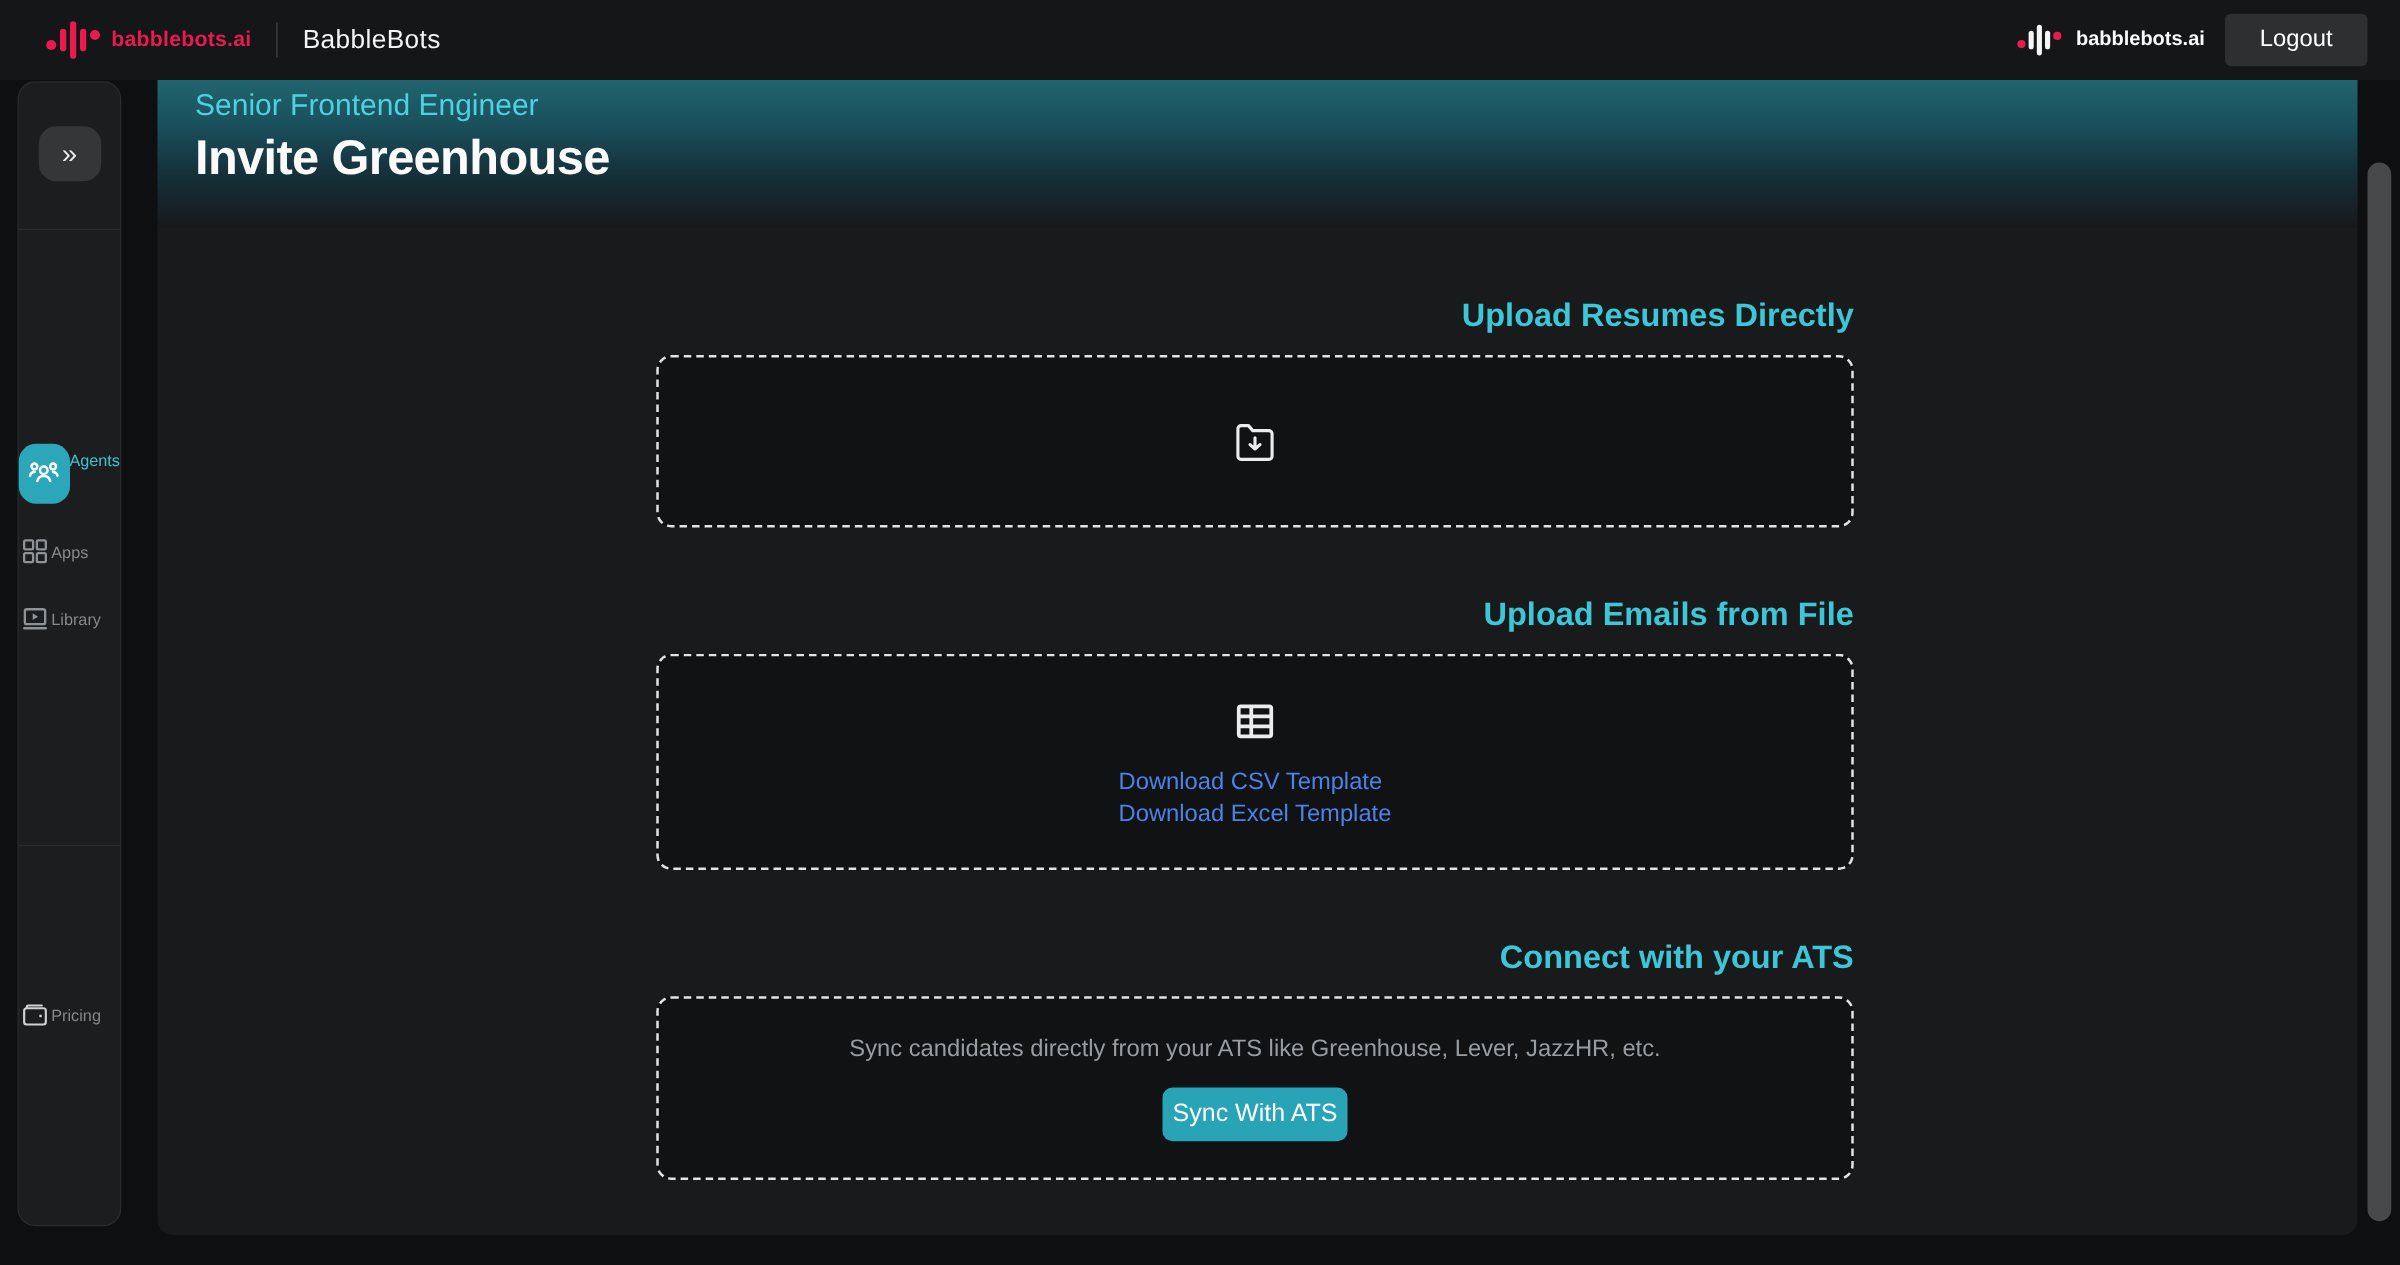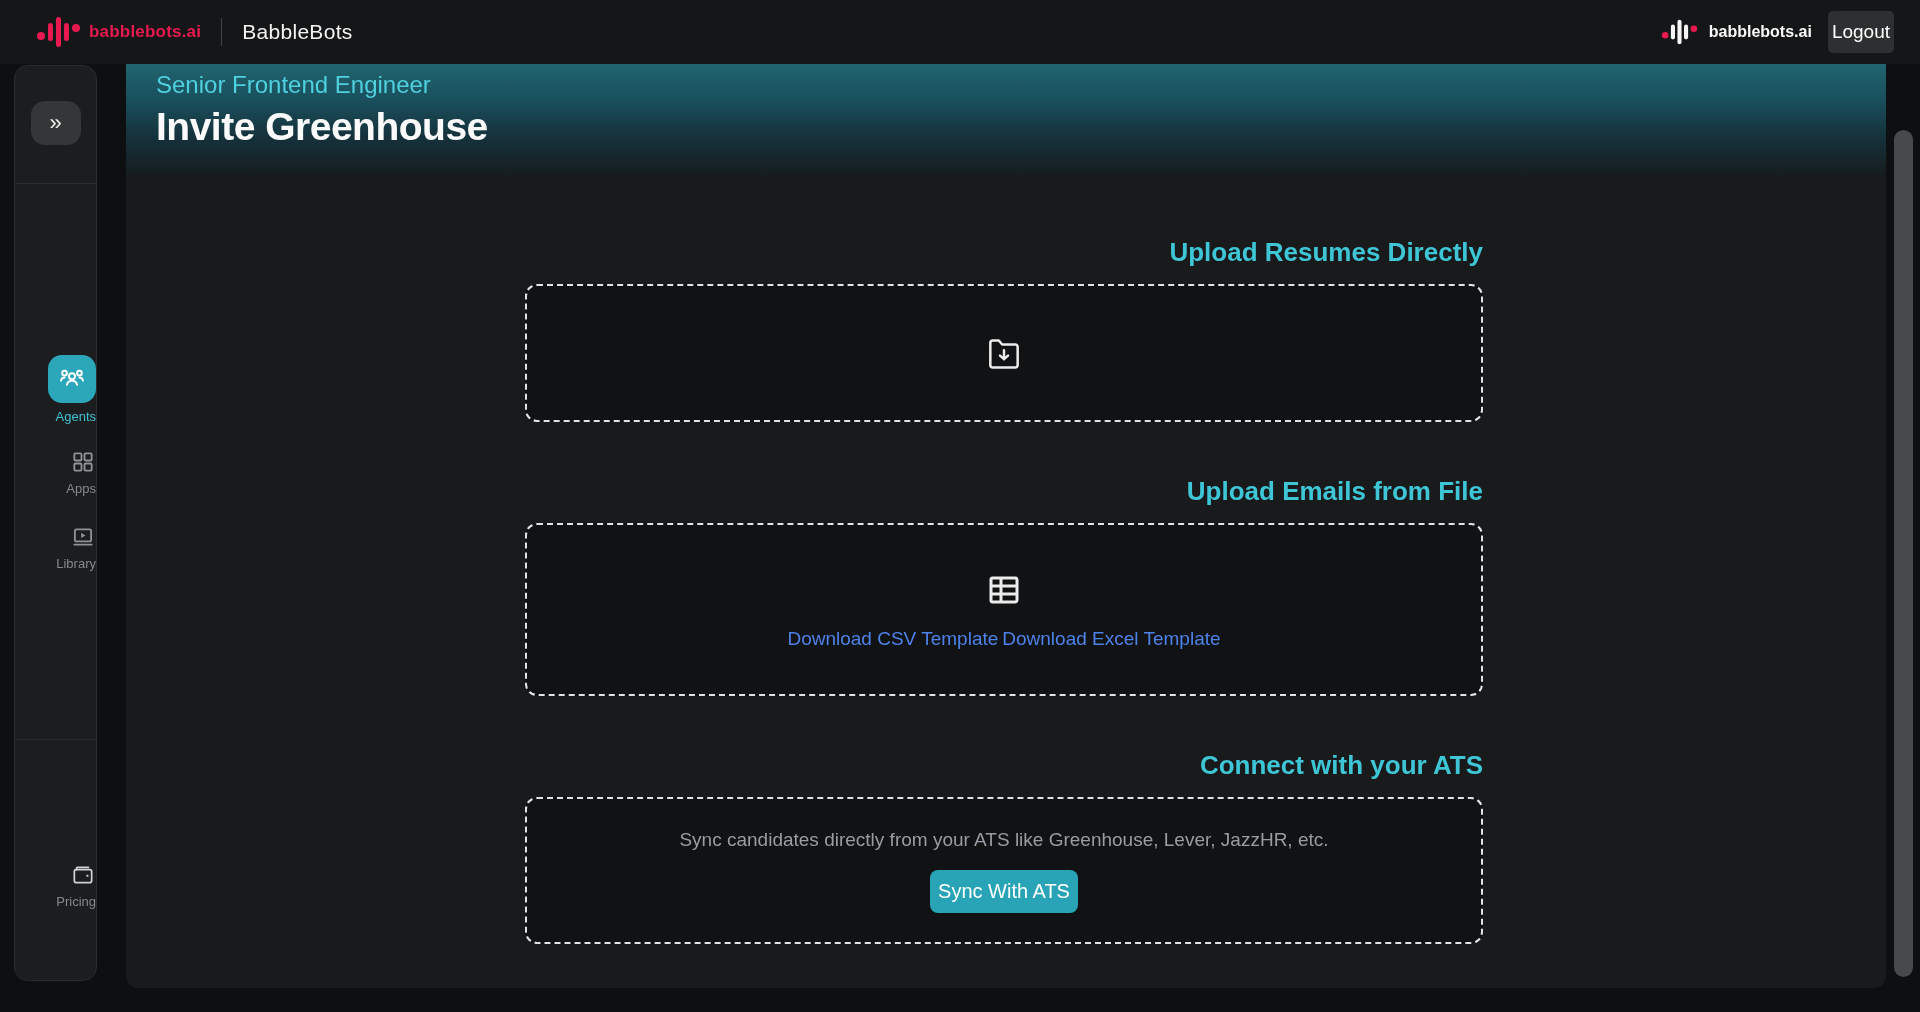--- a/index.html
+++ b/index.html
@@ -16,29 +16,29 @@
   .wave .b1 { height:18px; } .wave .b2 { height:30px; } .wave .b3 { height:18px; }
   .wave .dot.lo { transform:translateY(4px); } .wave .dot.hi { transform:translateY(-4px); }
   .wave.red .dot, .wave.red .bar { background:#e91a50; }
   .wave.white .bar { background:#f5f5f5; } .wave.white .dot { background:#e91a50; }
   .wave.small { transform:scale(0.82); }
   .brand-text { color:#e91a50; font-size:17px; font-weight:800; letter-spacing:.2px; margin-left:9px; }
   .topbar-divider { width:1px; height:28px; background:#454545; margin:0 20px; }
   .app-title { color:#f4f4f4; font-size:21px; font-weight:500; letter-spacing:.3px; }
   .brand-text-right { color:#fafafa; font-size:16px; font-weight:800; margin:0 16px 0 8px; }
   .logout-btn { background:#2d2f30; color:#fff; font-size:19px; font-weight:500; border:none;
-                border-radius:5px; padding:10px 4px; cursor:pointer; font-family:inherit; }
+                border-radius:5px; padding:10px 28px; cursor:pointer; font-family:inherit; }
 
   
   .sidebar { position:absolute; left:14px; top:65px; width:83px; height:916px; background:#1c1d1e;
              border:1px solid #2b2c2e; border-radius:14px; display:flex; flex-direction:column; }
   .collapse-btn { width:50px; height:44px; margin:35px auto 0; background:#343637; border:none; border-radius:14px;
                   color:#ececec; font-size:22px; line-height:44px; text-align:center; cursor:pointer; }
   .side-divider { border-top:1px solid #2b2c2e; margin-top:38px; }
-  .nav-item { display:flex; flex-direction:column; align-items:flex-end; cursor:pointer; }
+  .nav-item { display:flex; flex-direction:row; align-items:flex-start; cursor:pointer; }
   .nav-item .icon-box { width:48px; height:48px; border-radius:14px; display:flex; align-items:center; justify-content:center; }
   .nav-item.active .icon-box { background:#2ba7b9; }
   .nav-item .plain-icon { width:26px; height:26px; display:flex; align-items:center; justify-content:center; }
   .nav-label { font-size:13px; margin-top:6px; color:#84898d; }
   .nav-item.active .nav-label { color:#3fc3d3; }
   .nav-agents { margin-top:171px; }
   .nav-apps { margin-top:25px; }
   .nav-library { margin-top:28px; }
   .side-divider-bottom { border-top:1px solid #2b2c2e; margin-top:168px; }
   .nav-pricing { margin-top:122px; }
@@ -56,21 +56,21 @@
   .section-heading { color:#3ec6d6; font-size:26px; font-weight:700;text-align:right; }
   .section-heading.spaced { margin-top:54px; }
   .dropzone { margin-top:16px; border:2px dashed #e3e3e3; border-radius:12px; background:#111214;
               display:flex; flex-direction:column; align-items:center; justify-content:center; cursor:pointer; }
   .dz-resumes { height:138px; }
   .dz-emails  { height:173px; }
   .dz-ats     { height:147px; }
   .dz-text { color:#979da2; font-size:19px; margin-top:13px; }
   .dz-ats .dz-text { margin-top:0; }
   .dz-icon { width:40px; height:40px; }
-  .links-row { display:flex; gap:4px; margin-top:18px; }
+  .links-row { display:flex; gap:4px; margin-top:18px;flex-direction:column; }
   .template-link { color:#4d82e8; font-size:19px; font-weight:500; text-decoration:none; cursor:pointer; }
   .sync-btn { margin-top:19px; background:#28a4b6; color:#fff; font-size:20px; font-weight:400;
               border:none; border-radius:8px; padding:10px 8px; cursor:pointer; font-family:inherit; }
 
   
   .scroll-thumb { position:absolute; right:7px; top:130px; width:19px; height:847px;
                   background:#47494b; border-radius:10px; }
 </style>
 </head>
 <body>

